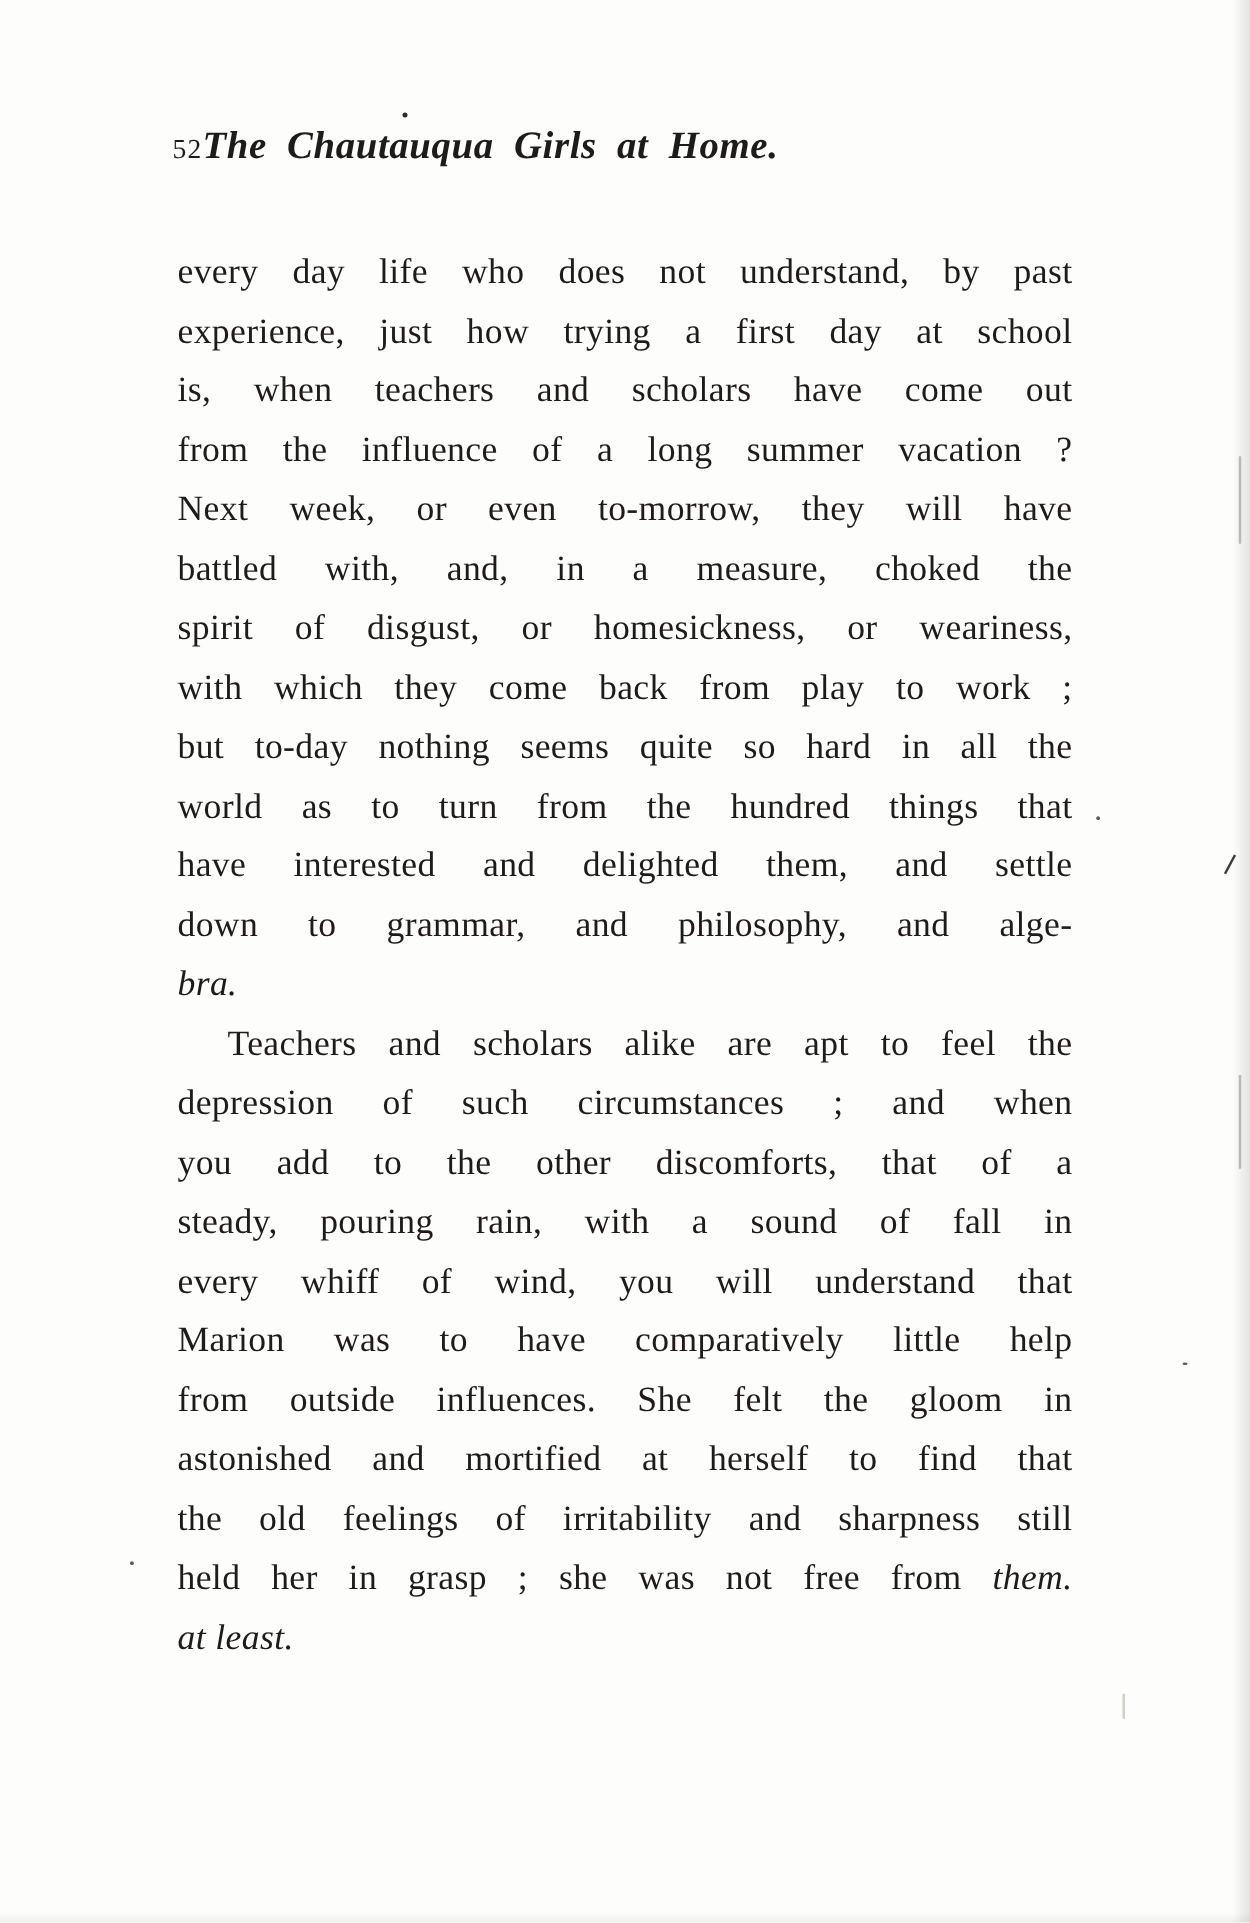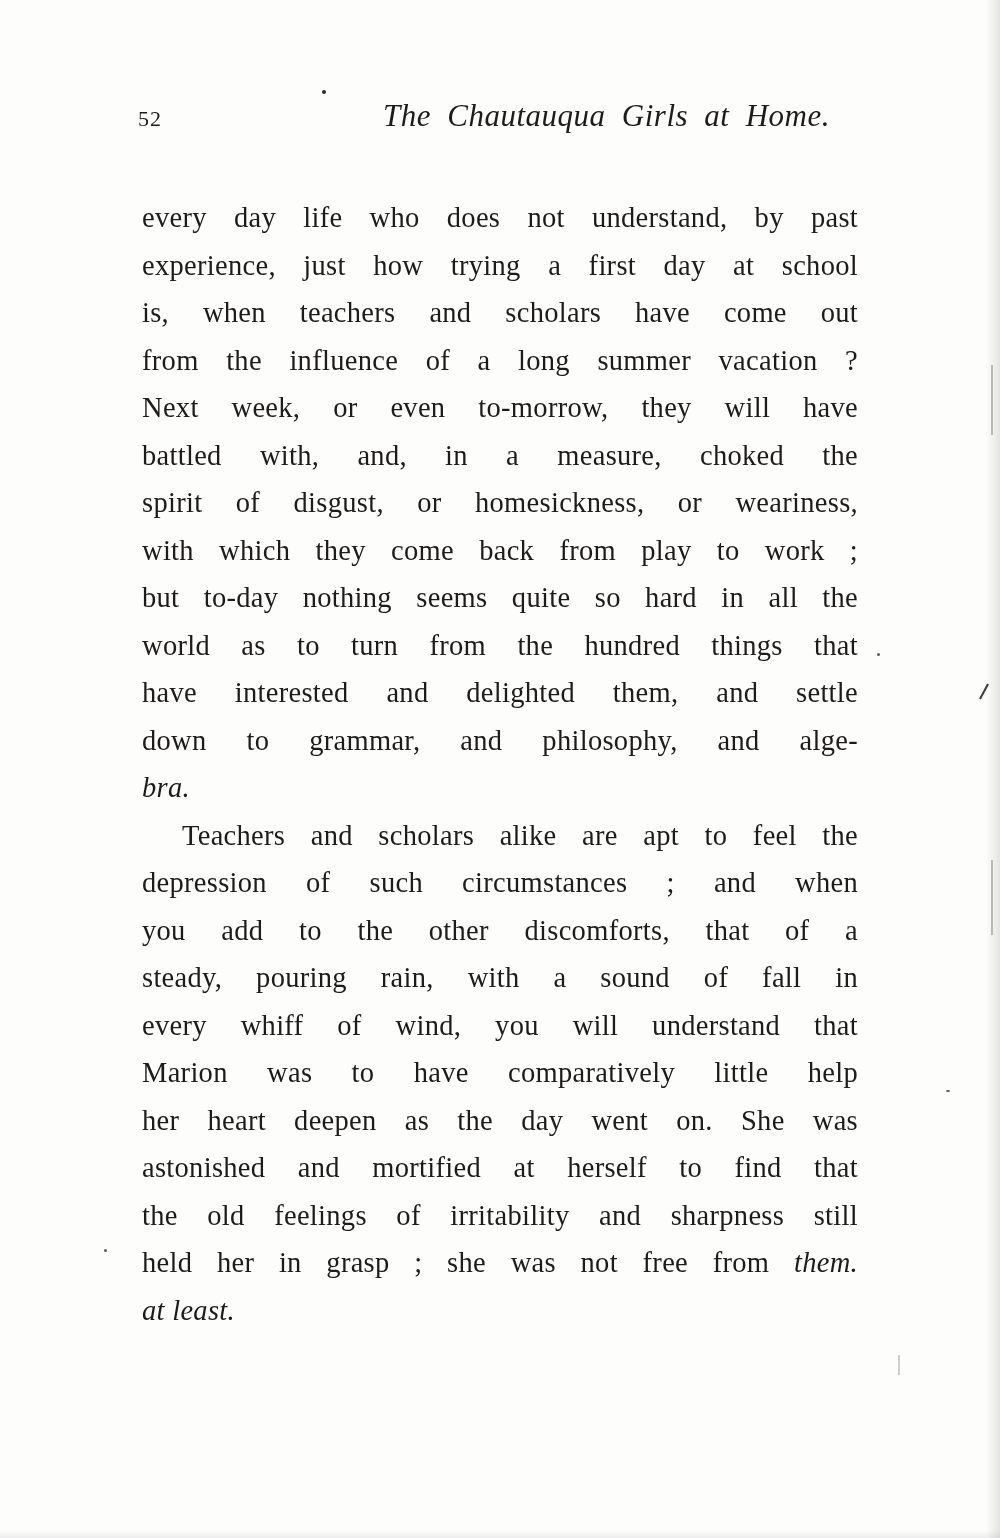--- a/index.html
+++ b/index.html
@@ -28,23 +28,23 @@
     position: absolute;
     left: 138px; top: 98px; width: 722px;
     display: flex; align-items: baseline;
   }
   .page-number {
     font-size: 22px;
     letter-spacing: 1px;
   }
   .running-title {
     flex: 1;
-    text-align: right;
+    text-align: left;
     font-style: italic;
-    font-weight: 400;
+    font-weight: 700;
     font-size: 31px;
     word-spacing: 8px;
     letter-spacing: 0.5px;
     padding-right: 30px;
   }
   .body-text {
     position: absolute;
     left: 142px; top: 182px; width: 716px;
     font-size: 28.5px;
     line-height: 47.5px;
@@ -108,21 +108,21 @@
         <div class="line"><span>down to grammar, and philosophy, and alge-</span></div>
         <div class="line last"><span>bra.</span></div>
       </div>
       <div class="paragraph">
         <div class="line indent"><span>Teachers and scholars alike are apt to feel the</span></div>
         <div class="line"><span>depression of such circumstances ; and when</span></div>
         <div class="line"><span>you add to the other discomforts, that of a</span></div>
         <div class="line"><span>steady, pouring rain, with a sound of fall in</span></div>
         <div class="line"><span>every whiff of wind, you will understand that</span></div>
         <div class="line"><span>Marion was to have comparatively little help</span></div>
-        <div class="line"><span>her heart deepen as the day went on. She was</span></div>
+        <div class="line"><span>from outside influences. She felt the gloom in</span></div>
         <div class="line"><span>astonished and mortified at herself to find that</span></div>
         <div class="line"><span>the old feelings of irritability and sharpness still</span></div>
         <div class="line"><span>held her in grasp ; she was not free from </span><span class="italic">them.</span></div>
         <div class="line last"><span>at least.</span></div>
       </div>
     </div>
 
   <div class="artifact slash" style="left: 983px; top: 683px;"></div>
   <div class="artifact dot" style="left: 877px; top: 653px; width: 3px; height: 3px;"></div>
   <div class="artifact dot" style="left: 104px; top: 1249px; width: 3px; height: 3px;"></div>

